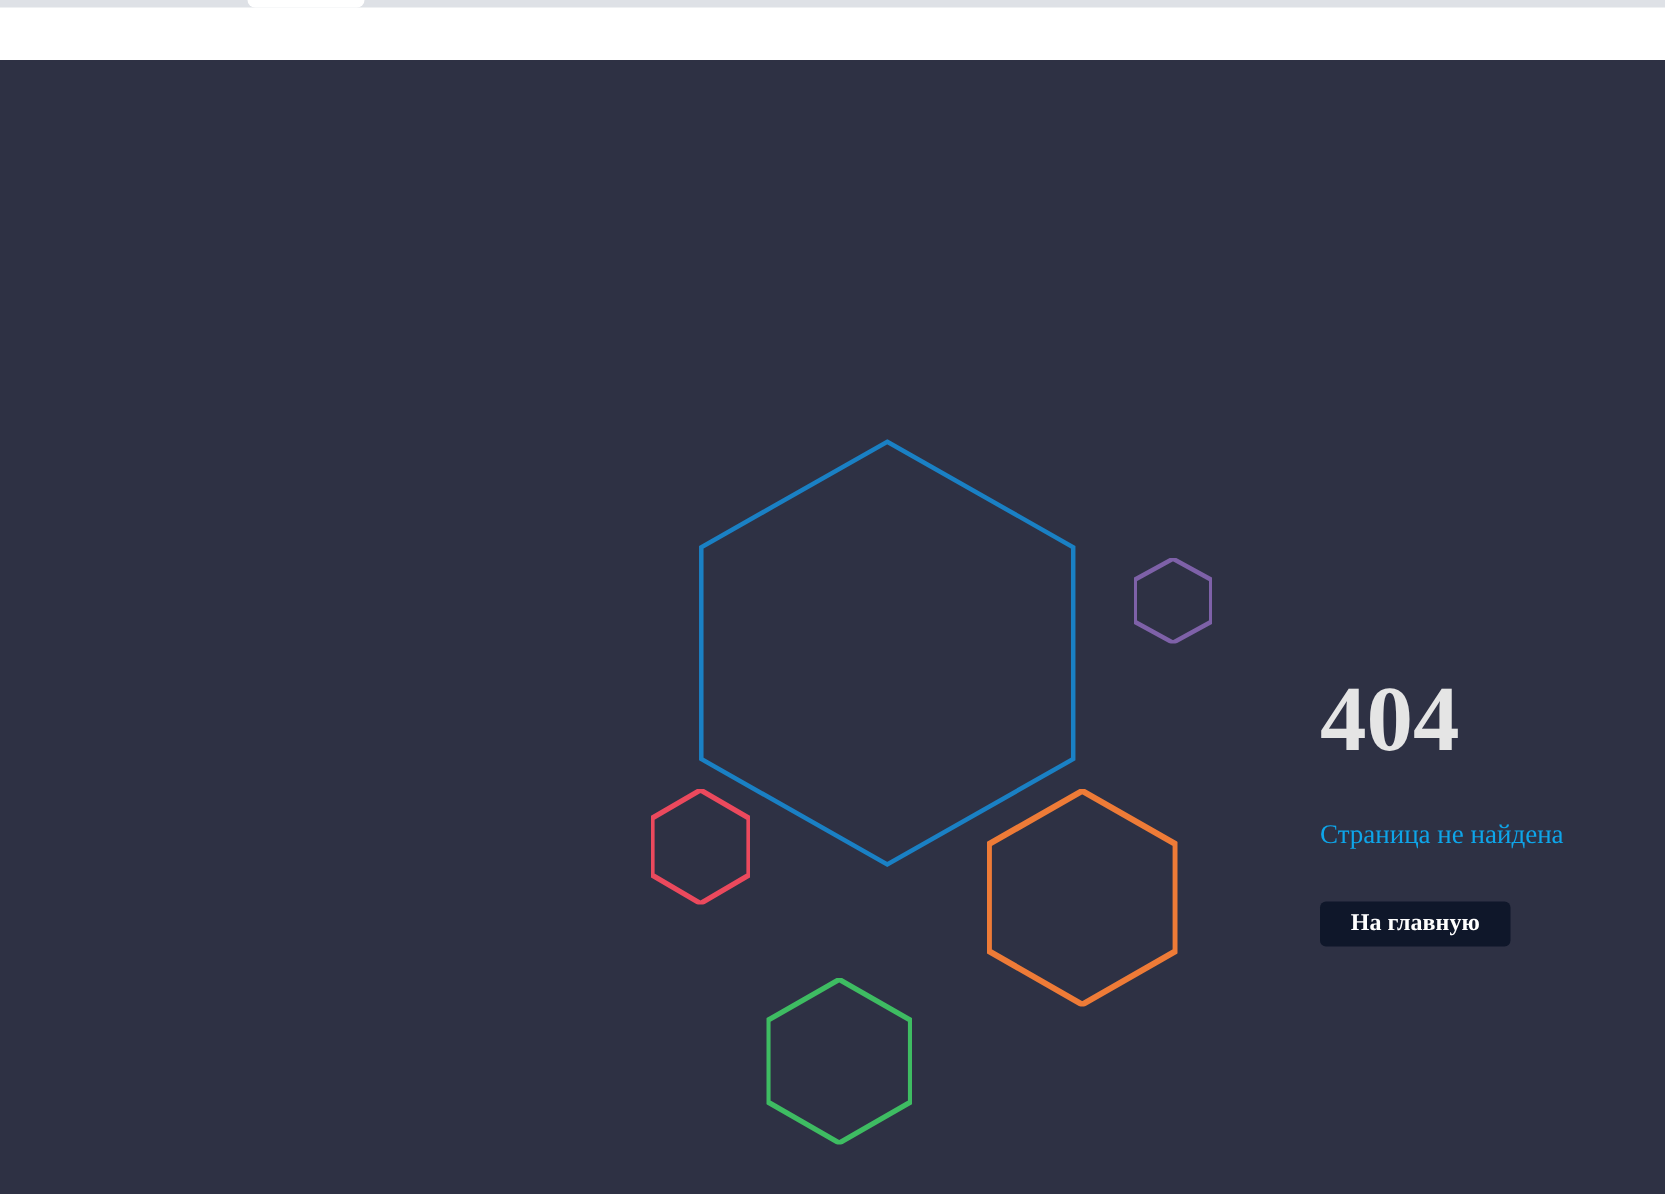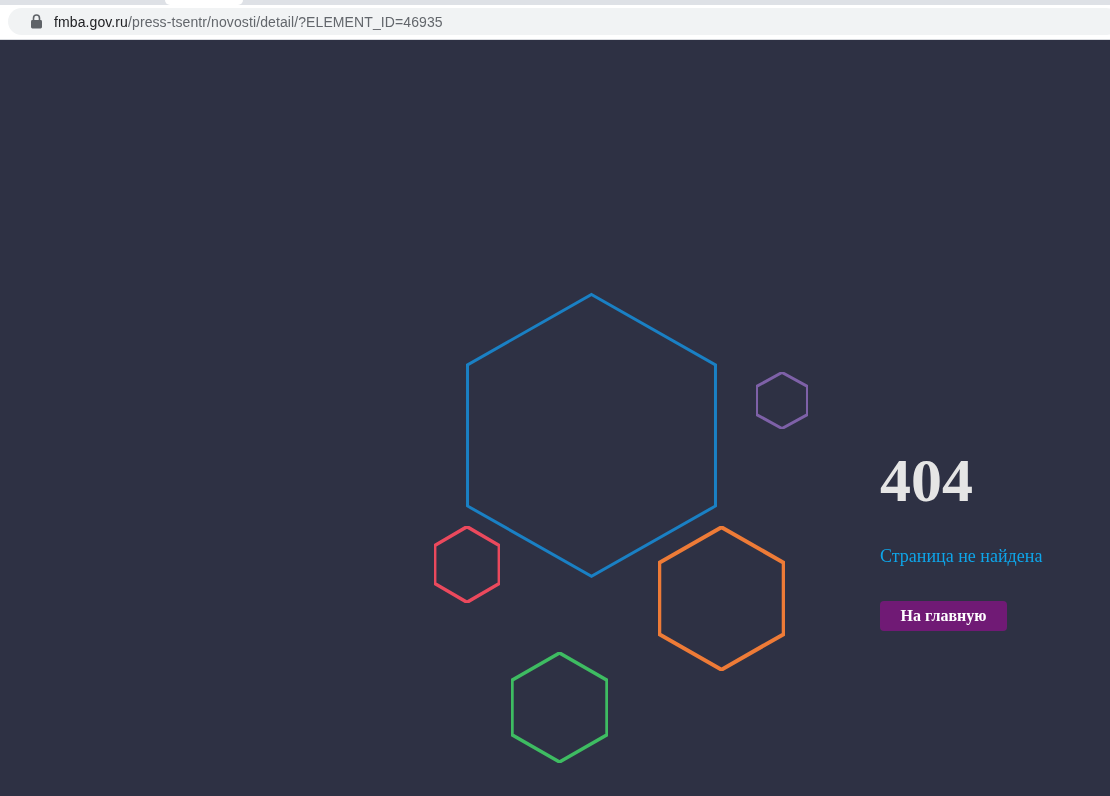--- a/index.html
+++ b/index.html
@@ -23,42 +23,31 @@
   .page { position: relative; width: 1110px; height: 756px; background: #2e3144; overflow: hidden; }
   .hex { position: absolute; display: block; }
 
   .content { position: absolute; left: 880px; top: 0; width: 230px; color: #ffffff;
              font-family: "Liberation Serif", "DejaVu Serif", serif; }
   .code { position: absolute; left: 0; top: 409px; font-size: 62px; font-weight: bold;
           line-height: 1; color: #e5e5e5; }
   .message { position: absolute; left: 0; top: 506px; font-size: 18px; font-weight: 500;
              color: #0ea5e9; white-space: nowrap; }
   .home-btn { position: absolute; left: 0; top: 561px; width: 127px; height: 30px;
-              background: #701a75; border-radius: 4px; color: #ffffff; text-align: center;
+              background: #0f172a; border-radius: 4px; color: #ffffff; text-align: center;
               line-height: 30px; font-size: 16px; font-weight: bold; cursor: pointer;
               text-decoration: none; display: block;
               font-family: "Liberation Serif", "DejaVu Serif", serif; }
 </style>
 </head>
 <body>
 
 <div class="browser">
   <div class="tabstrip">
     <div class="tab-notch"></div>
-  </div>
-  <div class="toolbar">
-    <div class="omnibox">
-      <span class="lock">
-        <svg width="13" height="15" viewBox="0 0 13 15" xmlns="http://www.w3.org/2000/svg">
-          <rect x="1" y="6" width="11" height="8.5" rx="1.4" fill="#5f6368"></rect>
-          <path d="M3.5 7 L3.5 4.2 A3 3.2 0 0 1 9.5 4.2 L9.5 7" fill="none" stroke="#5f6368" stroke-width="1.6"></path>
-        </svg>
-      </span>
-      <span class="url"><span>fmba.gov.ru</span><span class="path">/press-tsentr/novosti/detail/?ELEMENT_ID=46935</span></span>
-    </div>
   </div>
 </div>
 
 <div class="page">
 
   <svg class="hex" style="left:465px; top:252px;" width="253" height="287" viewBox="0 0 100 115.47" preserveAspectRatio="none">
     <polygon points="50,1 99,29.3 99,86.1 50,114.4 1,86.1 1,29.3" fill="none" stroke-width="3" vector-effect="non-scaling-stroke" stroke="#1a80c4"></polygon>
   </svg>
 
   <svg class="hex" style="left:756px; top:332px;" width="52" height="57" viewBox="0 0 100 115.47" preserveAspectRatio="none">

